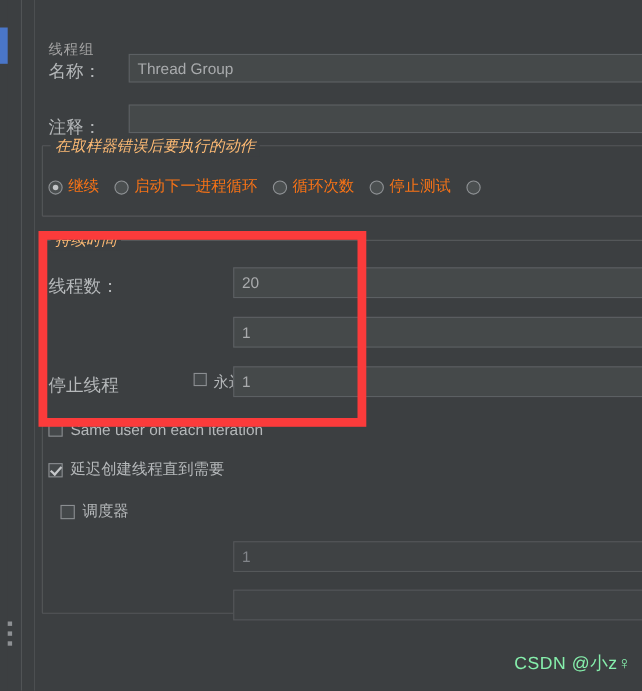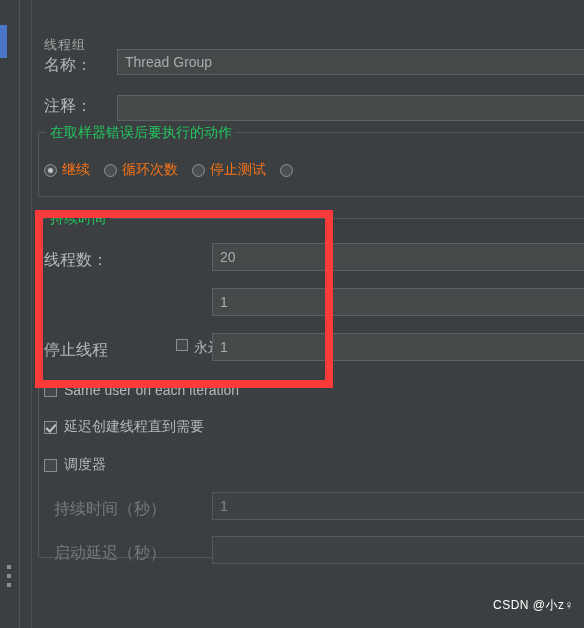--- a/index.html
+++ b/index.html
@@ -29,21 +29,21 @@
   .lbl{position:absolute;font-size:16px;color:#b5b8ba;white-space:nowrap;}
   .lbl.dim{color:#77797b;}
 
   .field{position:absolute;background:#45494a;border:1px solid #5c6063;
      box-sizing:border-box;color:#a9abad;font-size:14px;
      padding:0 7px;display:flex;align-items:center;overflow:hidden;white-space:nowrap;}
   .field.disabled{background:#3f4244;border-color:#55585a;color:#82858a;}
 
   
   .group{position:absolute;box-sizing:border-box;border:1px solid #545759;border-radius:1px;}
-  .group-title{position:absolute;font-size:14px;color:#22c55e;background:#3c3f41;padding:0 4px;white-space:nowrap;}
+  .group-title{position:absolute;font-size:14px;color:#fdba74;background:#3c3f41;padding:0 4px;white-space:nowrap;font-style:italic;}
 
   
   .radio-row{position:absolute;display:flex;align-items:center;white-space:nowrap;}
   .radio{display:inline-flex;align-items:center;margin-right:14px;white-space:nowrap;}
   .radio .dot{width:13px;height:13px;border-radius:50%;border:1px solid #8f9295;
      background:#4b4f50;box-sizing:border-box;margin-right:5px;position:relative;flex:0 0 auto;}
   .radio.on .dot:after{content:"";position:absolute;left:3px;top:3px;width:5px;height:5px;
      border-radius:50%;background:#c2c4c6;}
   .radio span{font-size:14px;color:#f97316;}
 
@@ -59,21 +59,21 @@
   .cb-inline{position:absolute;display:flex;align-items:flex-start;white-space:nowrap;padding-left:29px;}
   .cb-inline .box{width:12px;height:12px;border:1px solid #8b8e91;background:#44484a;
      box-sizing:border-box;margin-right:6px;flex:0 0 auto;}
   .cb-inline span{font-size:14px;color:#b5b8ba;}
 
   
   .annot{position:absolute;left:35px;top:210px;width:298px;height:178px;
      border:8px solid #fb3b3b;box-sizing:border-box;pointer-events:none;}
 
   
-  .watermark{position:absolute;right:10px;bottom:14px;font-size:12px;color:#ffffff;letter-spacing:.5px;}
+  .watermark{position:absolute;right:10px;bottom:14px;font-size:16px;color:#86efac;letter-spacing:.5px;}
 </style>
 </head>
 <body>
 
 <div class="root">
 
   <div class="gutter">
     <div class="scroll-track">
       <div class="scroll-thumb"></div>
     </div>
@@ -86,30 +86,34 @@
   </div>
   <div class="gutter-line2"></div>
 
   <div class="panel">
 
     <div class="title">线程组</div>
 
     <div class="lbl" style="left:12px;top:55px;">名称：</div>
     <div class="field" style="left:85px;top:49px;width:480px;height:26px;">Thread Group</div>
 
-    <div class="lbl" style="left:12px;top:96px;">注释：</div>
+    <div class="lbl" style="left:12px;top:106px;">注释：</div>
     <div class="field" style="left:85px;top:95px;width:480px;height:26px;"></div>
 
     <div class="group" style="left:6px;top:132px;width:560px;height:65px;"></div>
     <div class="group-title" style="left:14px;top:124px;">在取样器错误后要执行的动作</div>
 
     <div class="radio-row" style="left:12px;top:161px;">
       <label class="radio on">
         <span class="dot"></span>
         <span>继续</span>
+      </label>
+      <label class="radio">
+        <span class="dot"></span>
+        <span>启动下一进程循环</span>
       </label>
       <label class="radio">
         <span class="dot"></span>
         <span>循环次数</span>
       </label>
       <label class="radio">
         <span class="dot"></span>
         <span>停止测试</span>
       </label>
       <label class="radio">
@@ -135,29 +139,27 @@
     <label class="cb" style="left:12px;top:382px;">
       <span class="box"></span>
       <span>Same user on each iteration</span>
     </label>
 
     <label class="cb on" style="left:12px;top:418px;">
       <span class="box"></span>
       <span>延迟创建线程直到需要</span>
     </label>
 
-    <label class="cb" style="left:12px;top:456px;">
+    <label class="cb" style="left:23px;top:456px;">
       <span class="box"></span>
       <span>调度器</span>
     </label>
 
-    <div class="lbl dim" style="left:22px;top:499px;">持续时间（秒）</div>
     <div class="field disabled" style="left:180px;top:492px;width:385px;height:28px;">1</div>
 
-    <div class="lbl dim" style="left:22px;top:543px;">启动延迟（秒）</div>
     <div class="field disabled" style="left:180px;top:536px;width:385px;height:28px;"></div>
 
     <div class="watermark">CSDN @小z♀</div>
   </div>
 
   <div class="annot" style="border-color: rgb(251, 59, 59);"></div>
 
 </div>
 
 </body></html>

